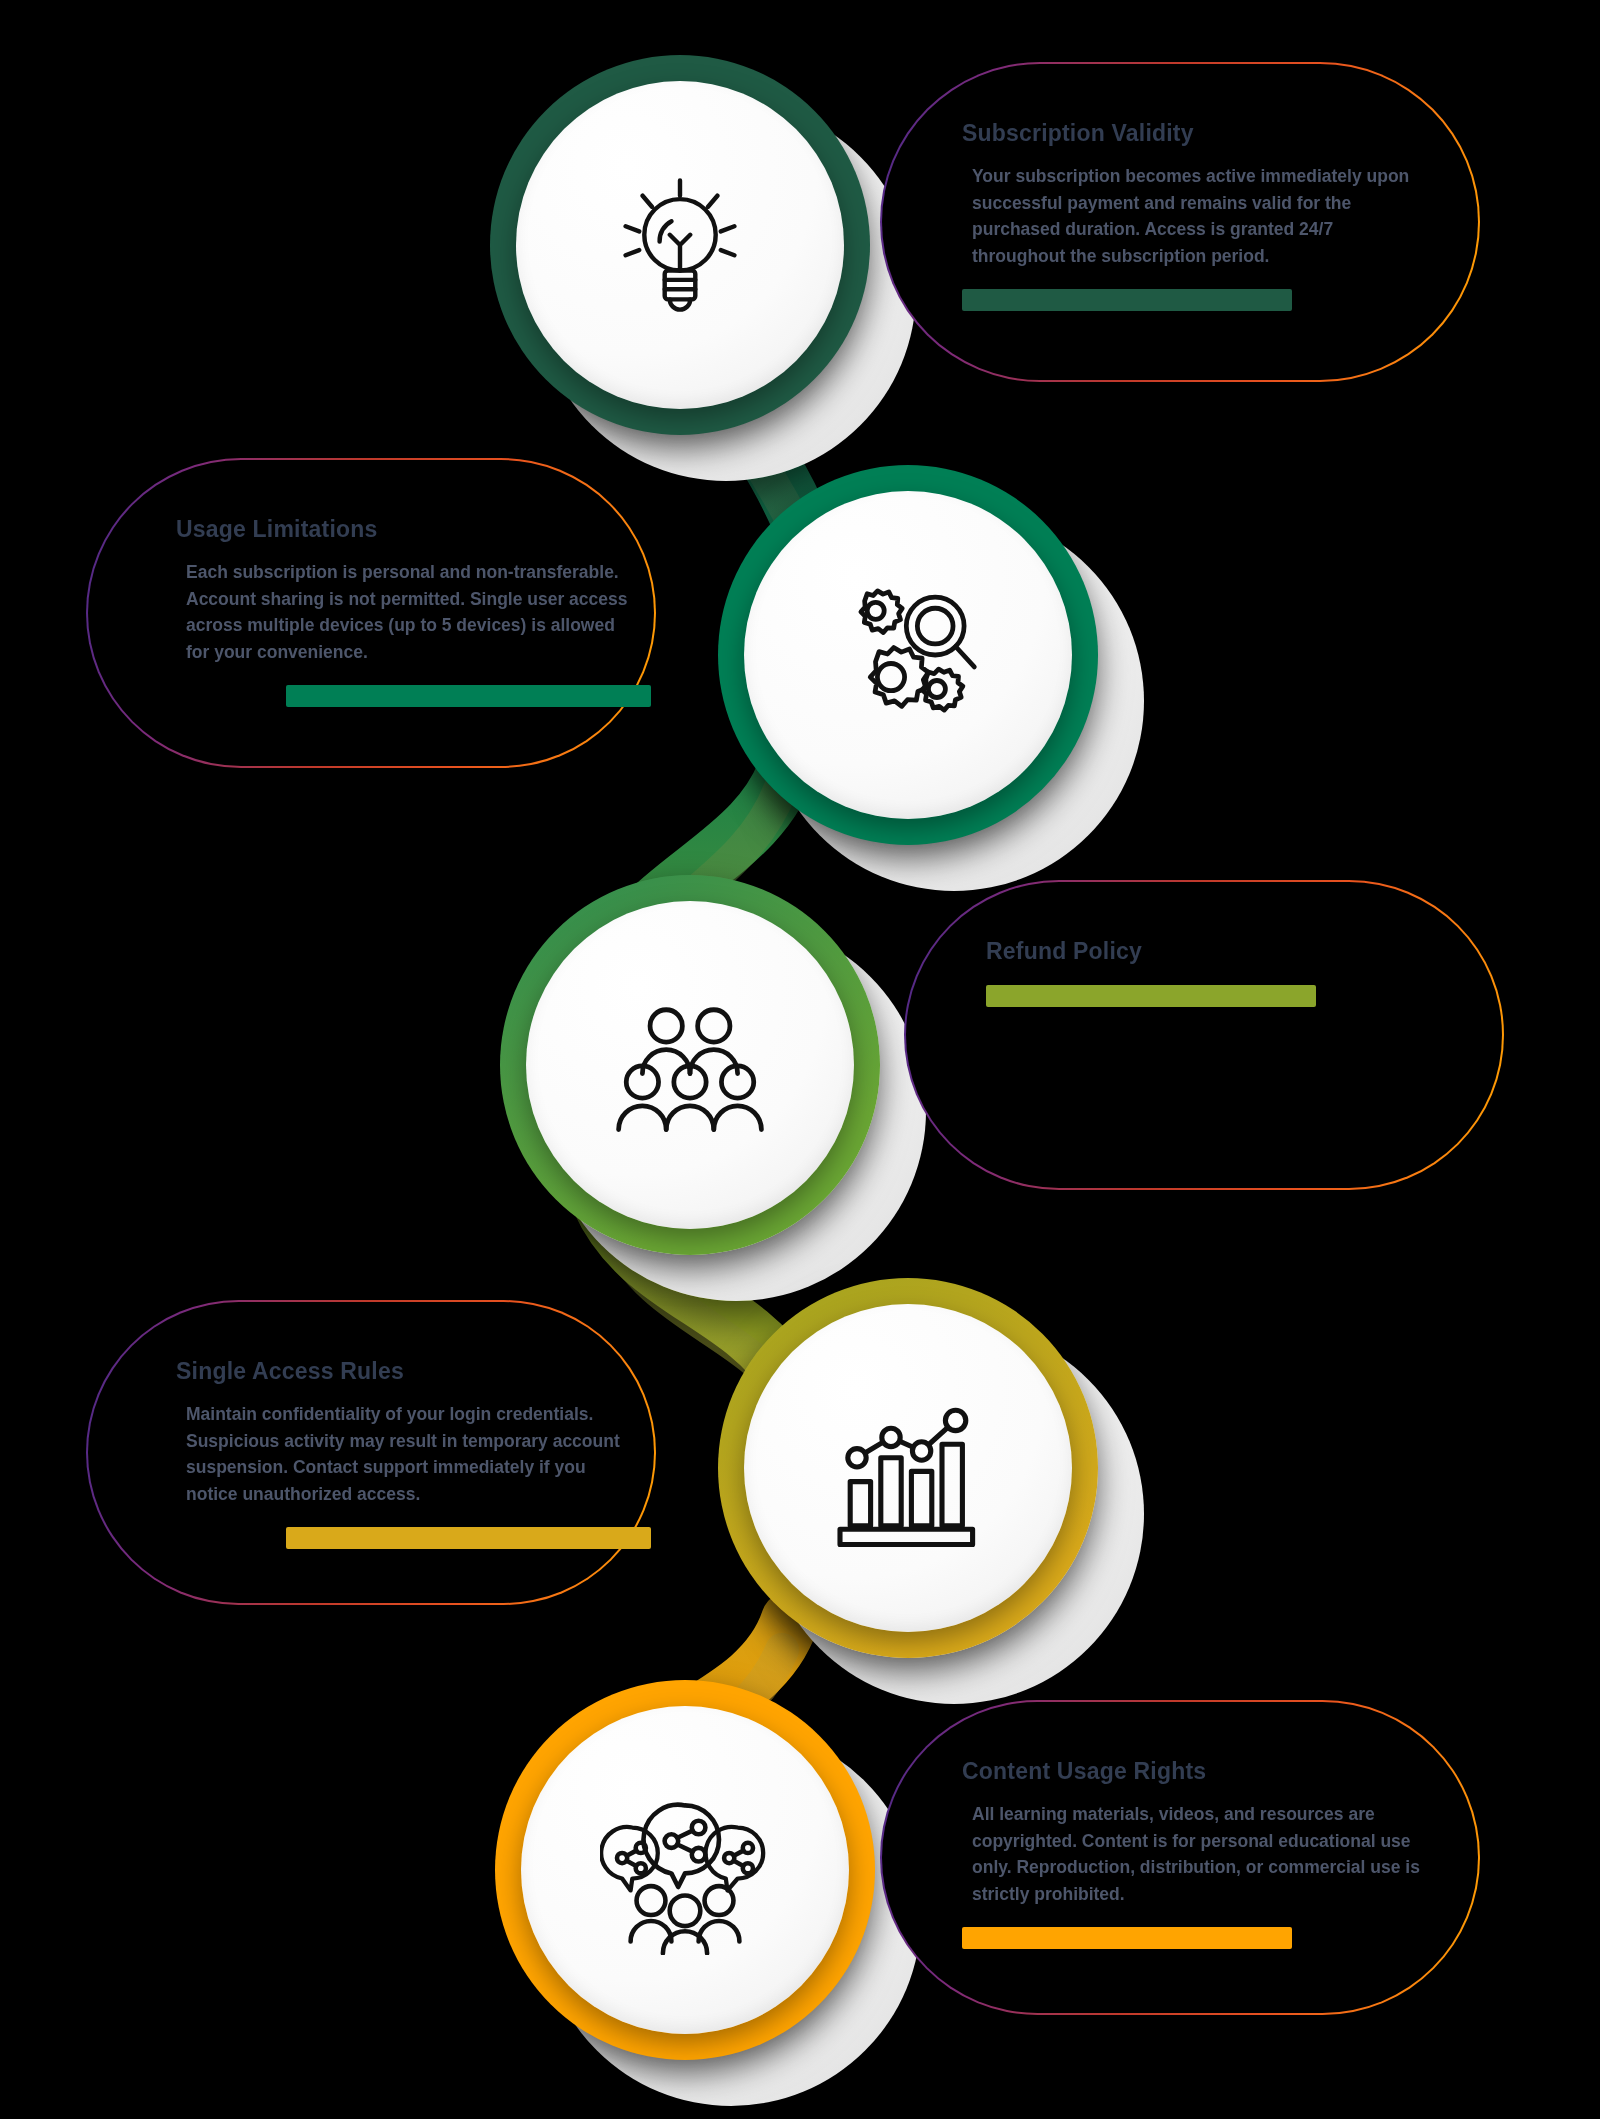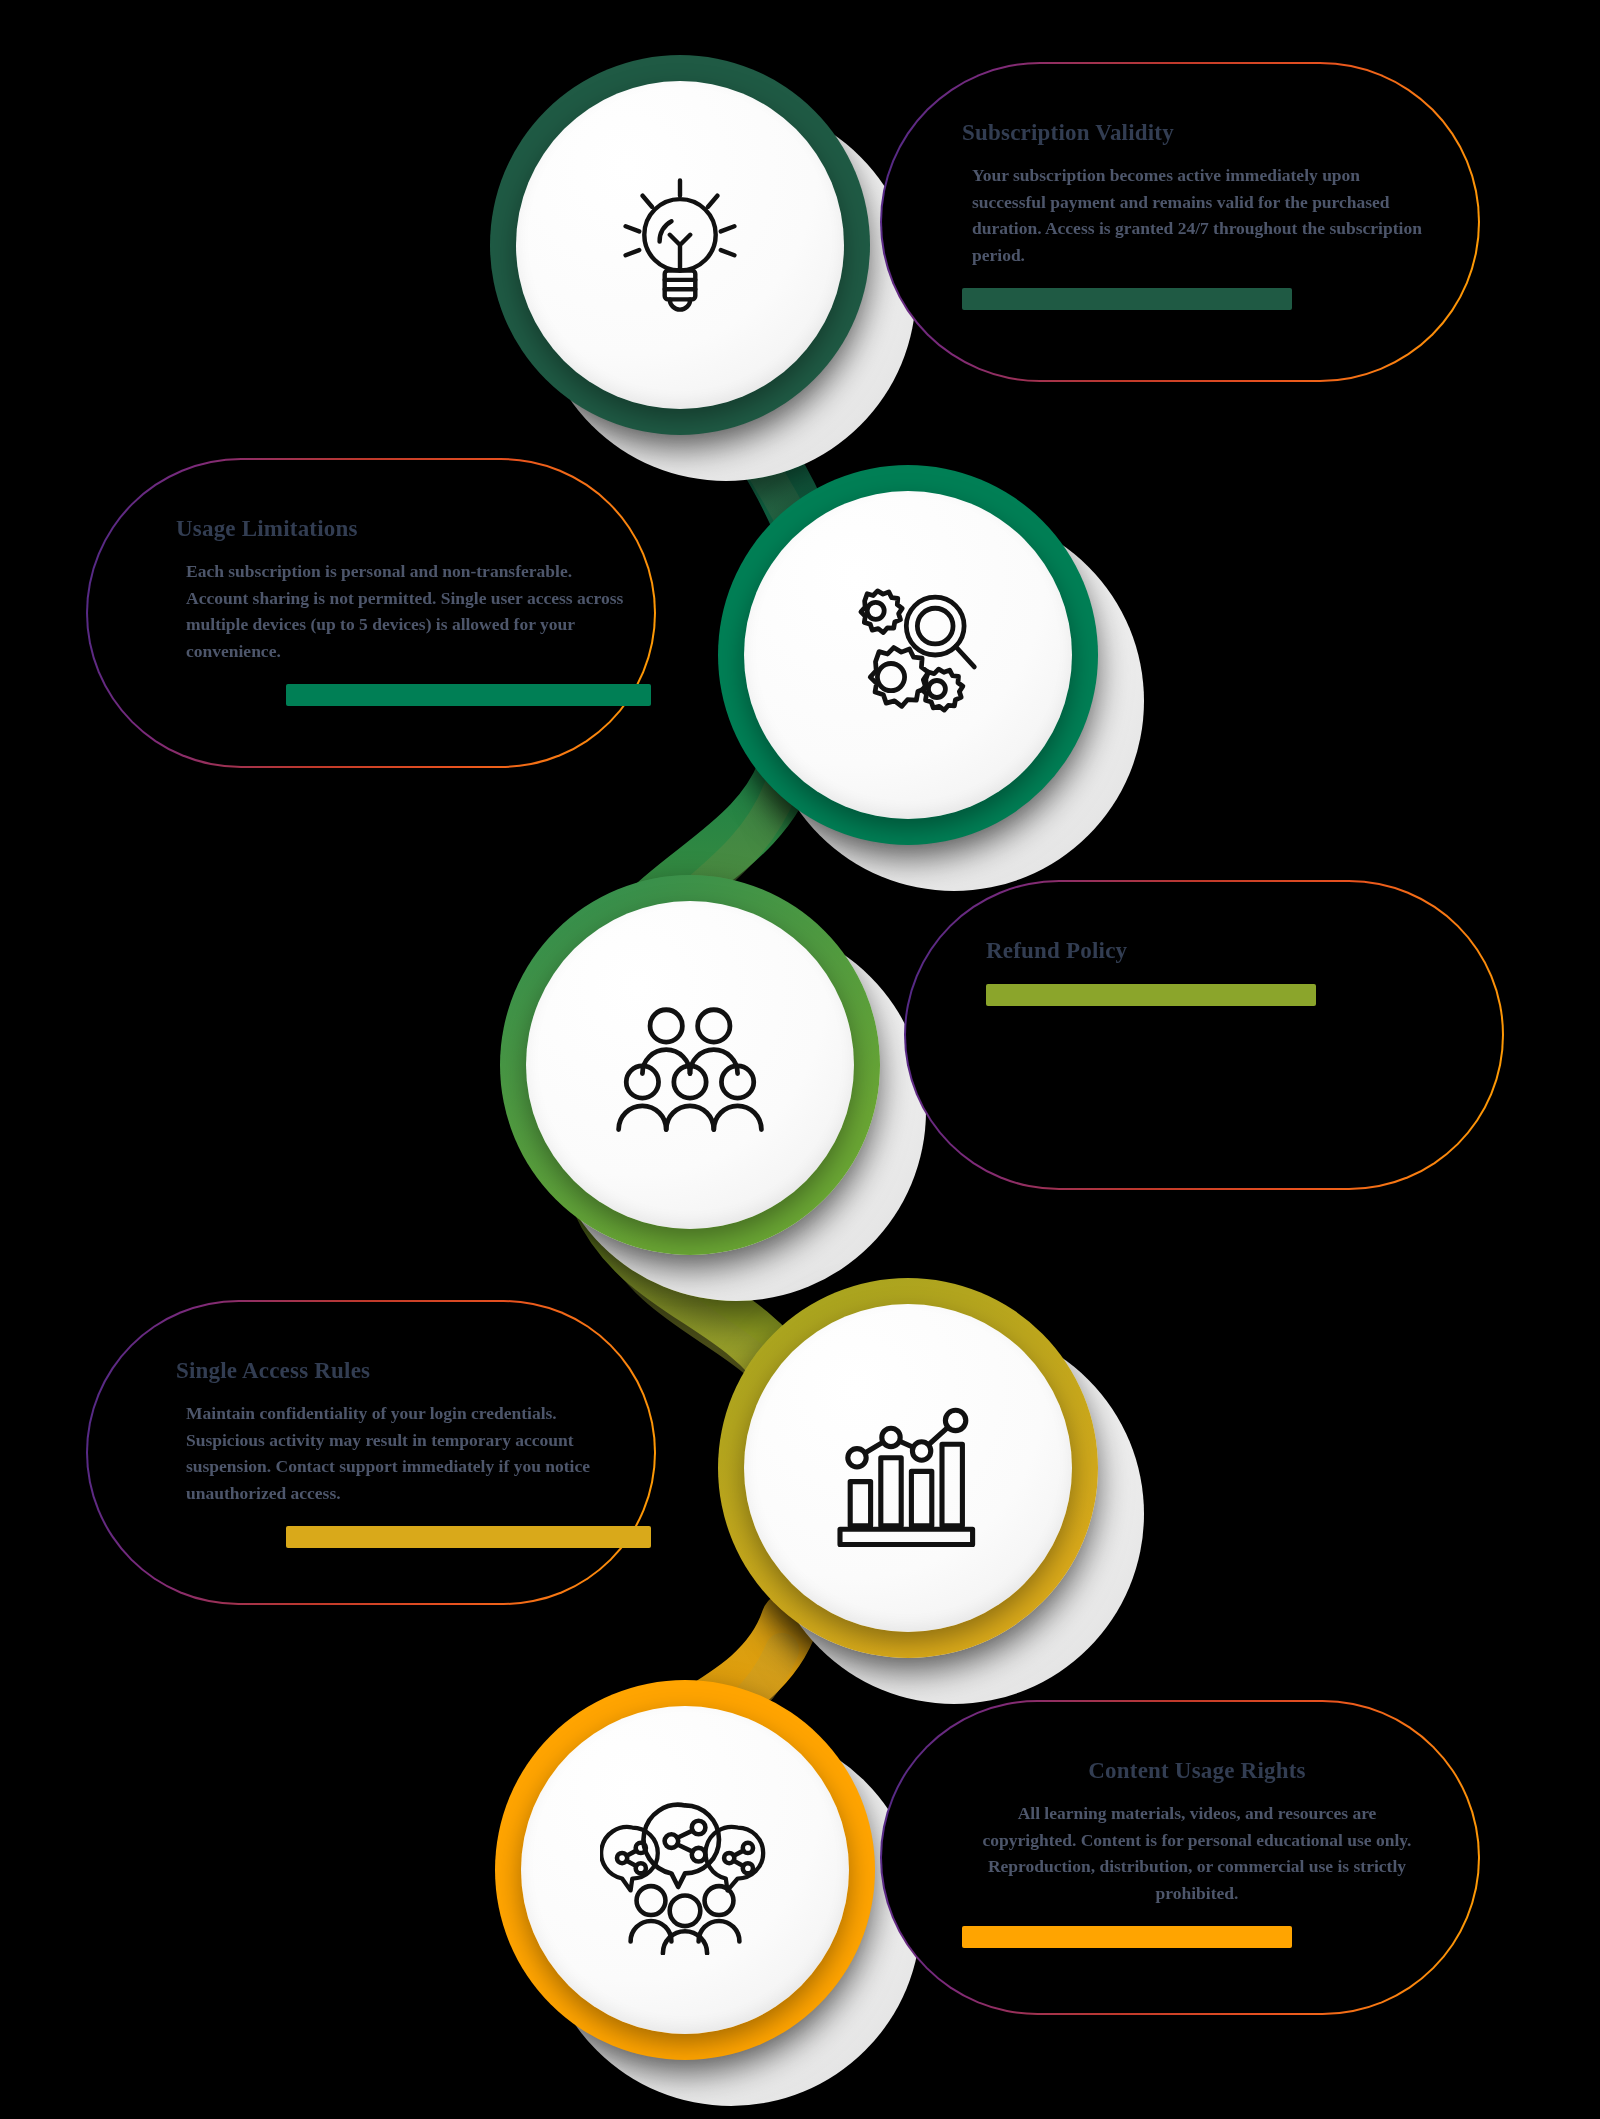--- a/index.html
+++ b/index.html
@@ -1,19 +1,19 @@
 <!DOCTYPE html>
 <html><head>
 <meta charset="utf-8">
 <style>
   html,body{margin:0;padding:0;background:#000;}
   body{width:1600px;height:2119px;position:relative;overflow:hidden;
        font-family:"Liberation Sans","DejaVu Sans",sans-serif;
        -webkit-font-smoothing:antialiased;}
-  .stage{position:absolute;inset:0;font-family:Liberation Serif, serif;}
+  .stage{position:absolute;inset:0;}
 
   
   .spine{position:absolute;left:0;top:0;width:1600px;height:2119px;pointer-events:none;}
 
   
   .node{position:absolute;width:380px;height:380px;}
   .node .shadowdisc{position:absolute;left:46px;top:46px;width:380px;height:380px;border-radius:50%;
       background:radial-gradient(circle at 35% 30%,#ffffff 0%,#f2f2f2 55%,#d8d8d8 100%);
       box-shadow:0 18px 40px rgba(0,0,0,.55);}
   .node .ring{position:absolute;left:0;top:0;width:380px;height:380px;border-radius:50%;}
@@ -205,21 +205,21 @@
         <circle cx="30" cy="68" r="8.5"></circle>
           <path d="M18 92 a12 12 0 0 1 24 0"></path>
         <circle cx="70" cy="68" r="8.5"></circle>
           <path d="M58 92 a12 12 0 0 1 24 0"></path>
         <circle cx="50" cy="74" r="9"></circle>
           <path d="M37 99 a13 13 0 0 1 26 0"></path>
       </svg>
     </div>
   </div>
 
-  <div class="pill right" style="left:880px;top:1700px;width:600px;height:315px;text-align:center;">
+  <div class="pill right" style="left:880px;top:1700px;width:600px;height:315px;">
     <div class="content">
       <div class="ptitle">Content Usage Rights</div>
       <div class="pbody">All learning materials, videos, and resources are copyrighted. Content is for personal educational use only. Reproduction, distribution, or commercial use is strictly prohibited.</div>
       <div class="pbar" style="background:#ffa400;"></div>
     </div>
   </div>
 
 </div>
 
 </body></html>

